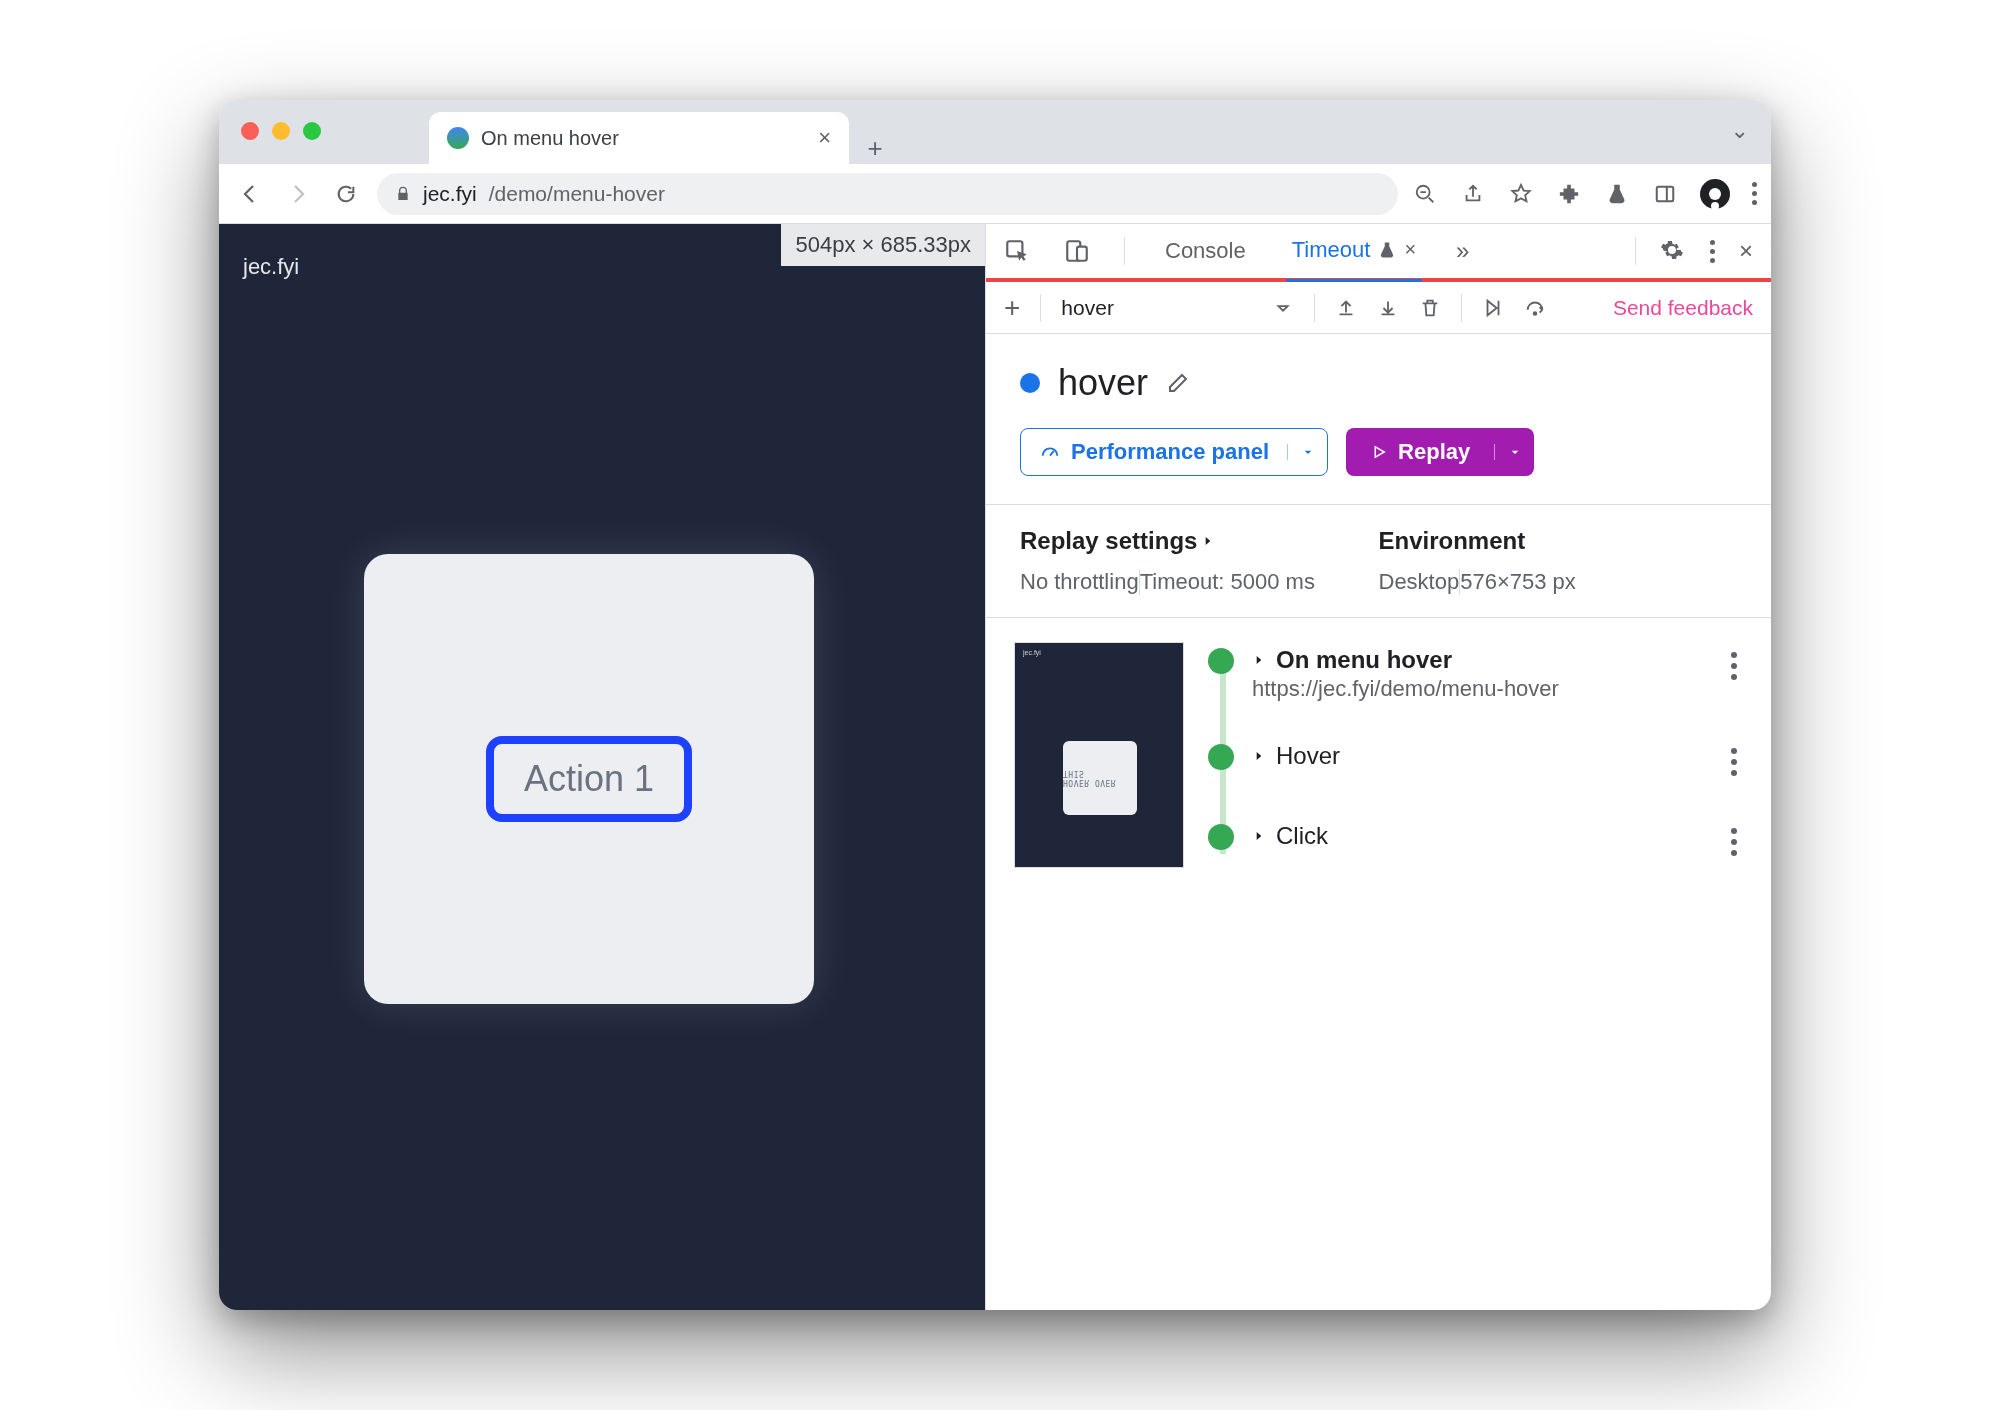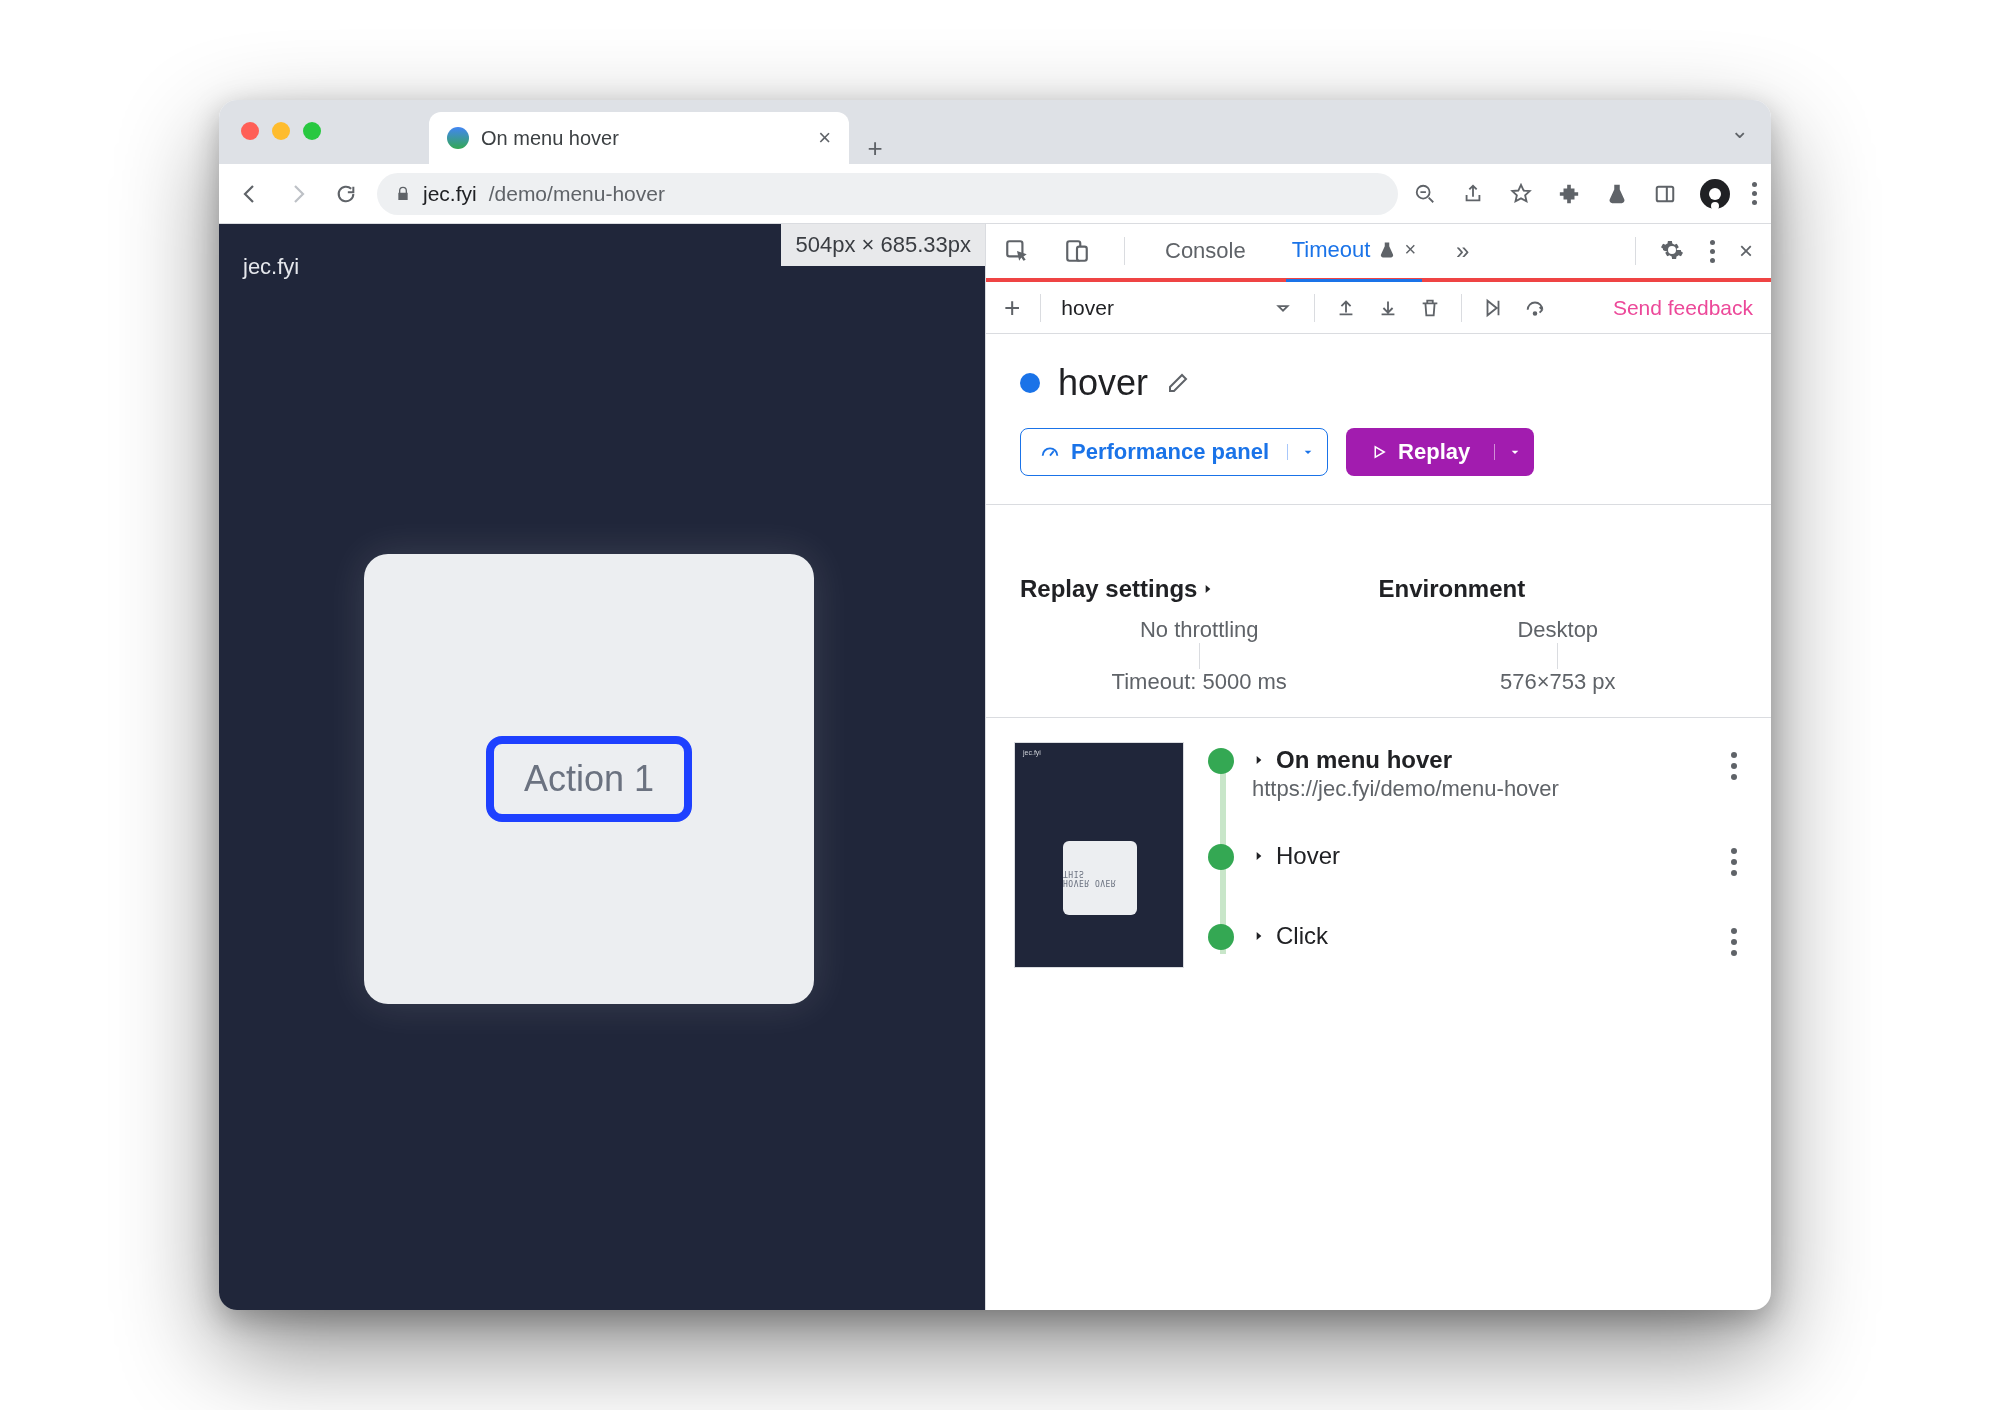--- a/index.html
+++ b/index.html
@@ -112,22 +112,22 @@
   .btn-replay .main{ padding:0 24px; display:flex; align-items:center; gap:10px; font-weight:600;}
   .btn-replay .main svg{width:18px;height:18px;stroke:#fff;fill:none;stroke-width:2;}
   .btn-replay .dd{ border-left:1px solid rgba(255,255,255,0.5); width:40px; display:flex; align-items:center; justify-content:center;}
   .btn-replay .dd svg{width:16px;height:16px;fill:#fff;}
 
   .settings {
     border-top:1px solid #dadce0; border-bottom:1px solid #dadce0;
     padding:22px 34px; display:grid; grid-template-columns: 1fr 1fr; row-gap:14px;
     font-size:22px; color:#5f6368;
   }
-  .settings .hdr { color:#202124; font-weight:600; font-size:24px; display:flex; align-items:center; gap:4px;margin-top:48px;}
-  .settings .row { display:flex; align-items:center; flex-direction:column;}
+  .settings .hdr { color:#202124; font-weight:600; font-size:24px; display:flex; align-items:center; gap:4px;}
+  .settings .row { display:flex; align-items:flex-end; }
   .settings .row .vsep{width:1px;height:26px;background:#dadce0;}
 
   .steps { padding:24px 28px; display:flex; gap:24px; }
   .thumb {
     width:170px; height:226px; background:#20263a; border:1px solid #dadce0;
     position:relative; flex-shrink:0;
   }
   .thumb .mini{
     position:absolute; left:48px; top:98px; width:74px; height:74px; background:#eceef1; border-radius:6px;
     display:flex; align-items:center; justify-content:center;

